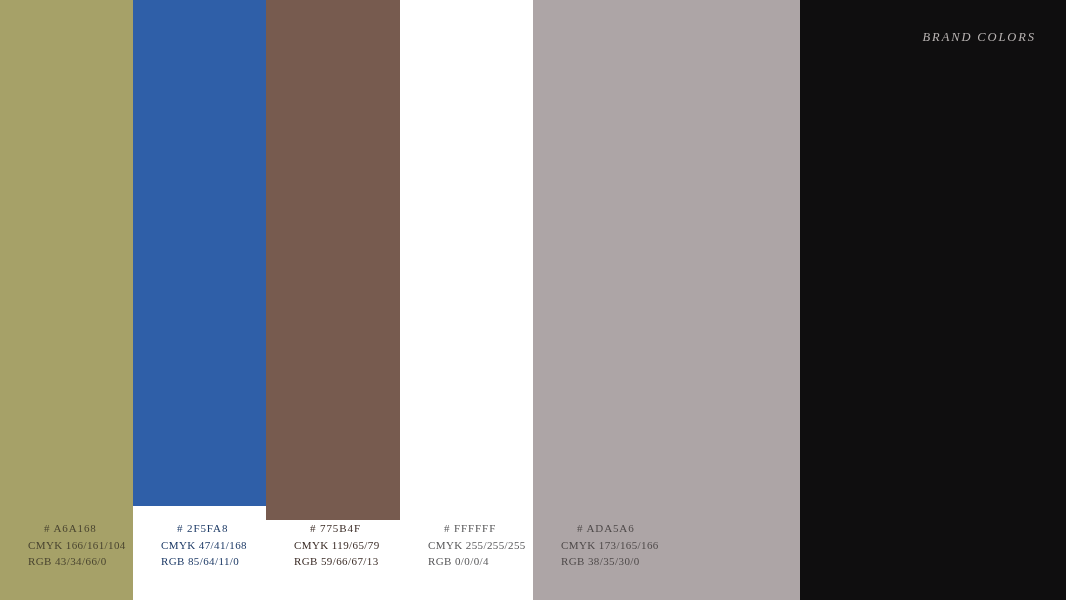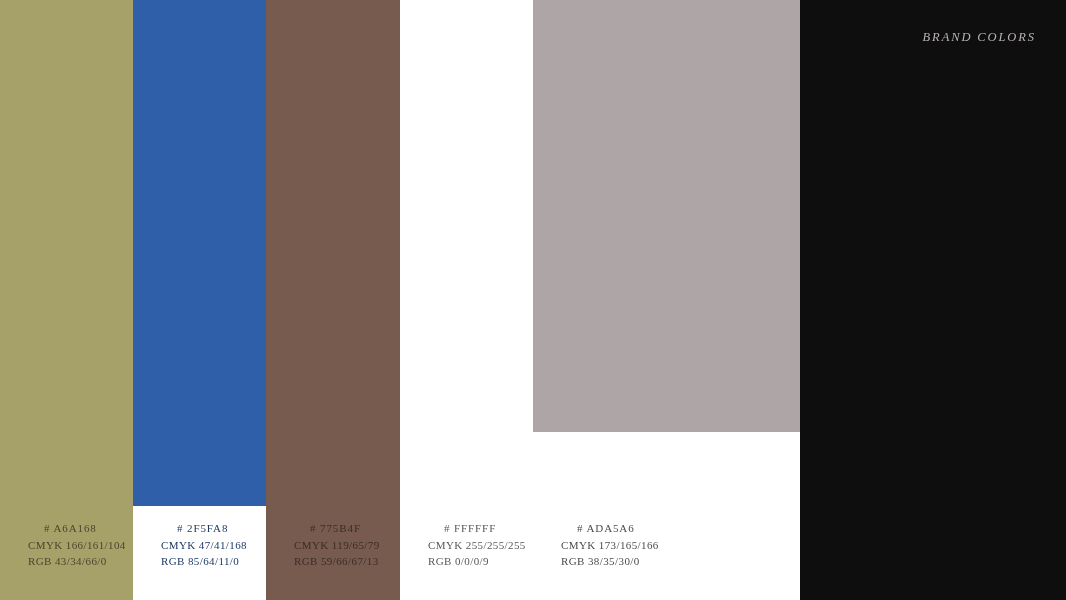--- a/index.html
+++ b/index.html
@@ -64,37 +64,37 @@
   </div>
 
   <div class="swatch" style="left: 133px; width: 133px; background: rgb(47, 95, 168); color: rgb(29, 58, 102); height: 506px;">
     <div class="swatch-info">
       <span class="info-line hex"># 2F5FA8</span>
       <span class="info-line">CMYK 47/41/168</span>
       <span class="info-line">RGB 85/64/11/0</span>
     </div>
   </div>
 
-  <div class="swatch" style="left: 266px; width: 134px; background: rgb(119, 91, 79); color: rgb(59, 44, 38); height: 600px;">
+  <div class="swatch" style="left: 266px; width: 134px; background: rgb(119, 91, 79); color: rgb(59, 44, 38); height: 520px;">
     <div class="swatch-info">
       <span class="info-line hex"># 775B4F</span>
       <span class="info-line">CMYK 119/65/79</span>
       <span class="info-line">RGB 59/66/67/13</span>
     </div>
   </div>
 
   <div class="swatch" style="left: 400px; width: 146px; background: rgb(255, 255, 255); color: rgb(88, 88, 90); height: 600px;">
     <div class="swatch-info">
       <span class="info-line hex"># FFFFFF</span>
       <span class="info-line">CMYK 255/255/255</span>
-      <span class="info-line">RGB 0/0/0/9</span>
+      <span class="info-line">RGB 0/0/0/4</span>
     </div>
   </div>
 
-  <div class="swatch" style="left: 533px; width: 267px; background: rgb(173, 165, 166); color: rgb(79, 74, 74); height: 432px;">
+  <div class="swatch" style="left: 533px; width: 267px; background: rgb(173, 165, 166); color: rgb(79, 74, 74); height: 600px;">
     <div class="swatch-info">
       <span class="info-line hex"># ADA5A6</span>
       <span class="info-line">CMYK 173/165/166</span>
       <span class="info-line">RGB 38/35/30/0</span>
     </div>
   </div>
 
   <div class="swatch" style="left: 800px; width: 266px; background: rgb(15, 14, 15); color: rgb(143, 139, 138); height: 600px;">
     <div class="title" style="color: rgb(185, 180, 179); font-style: italic;">BRAND COLORS</div>
   </div>

